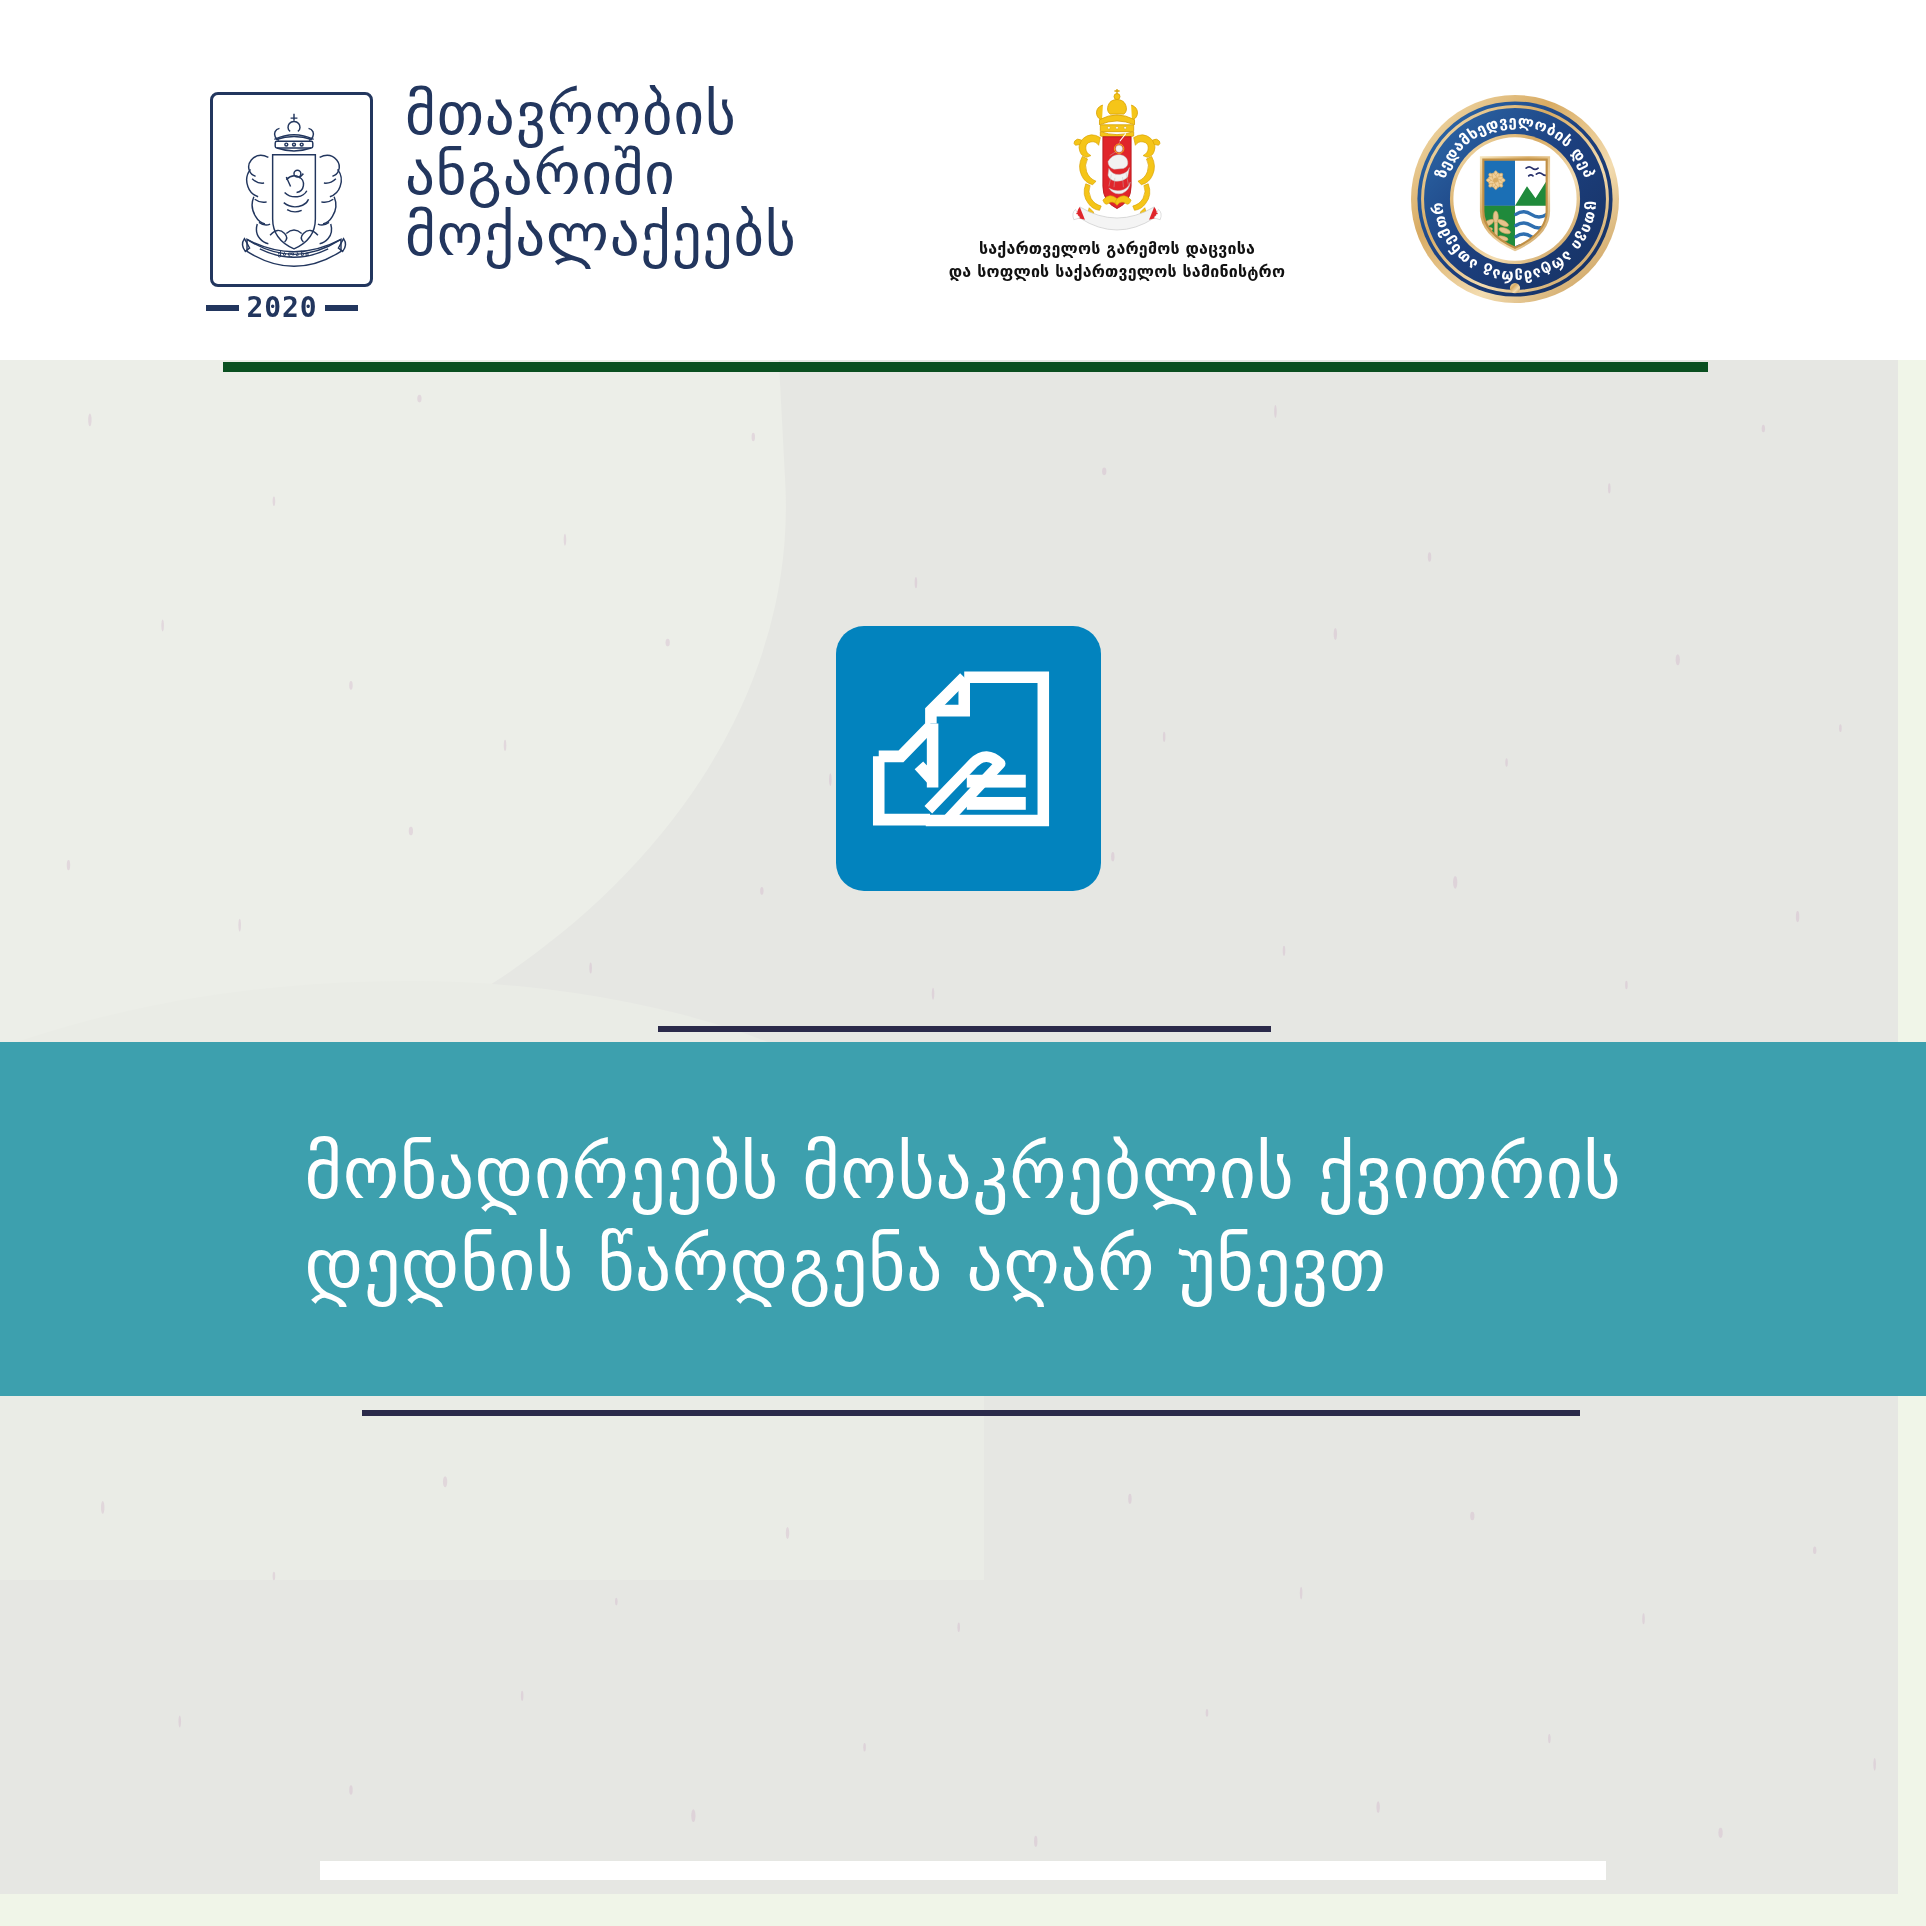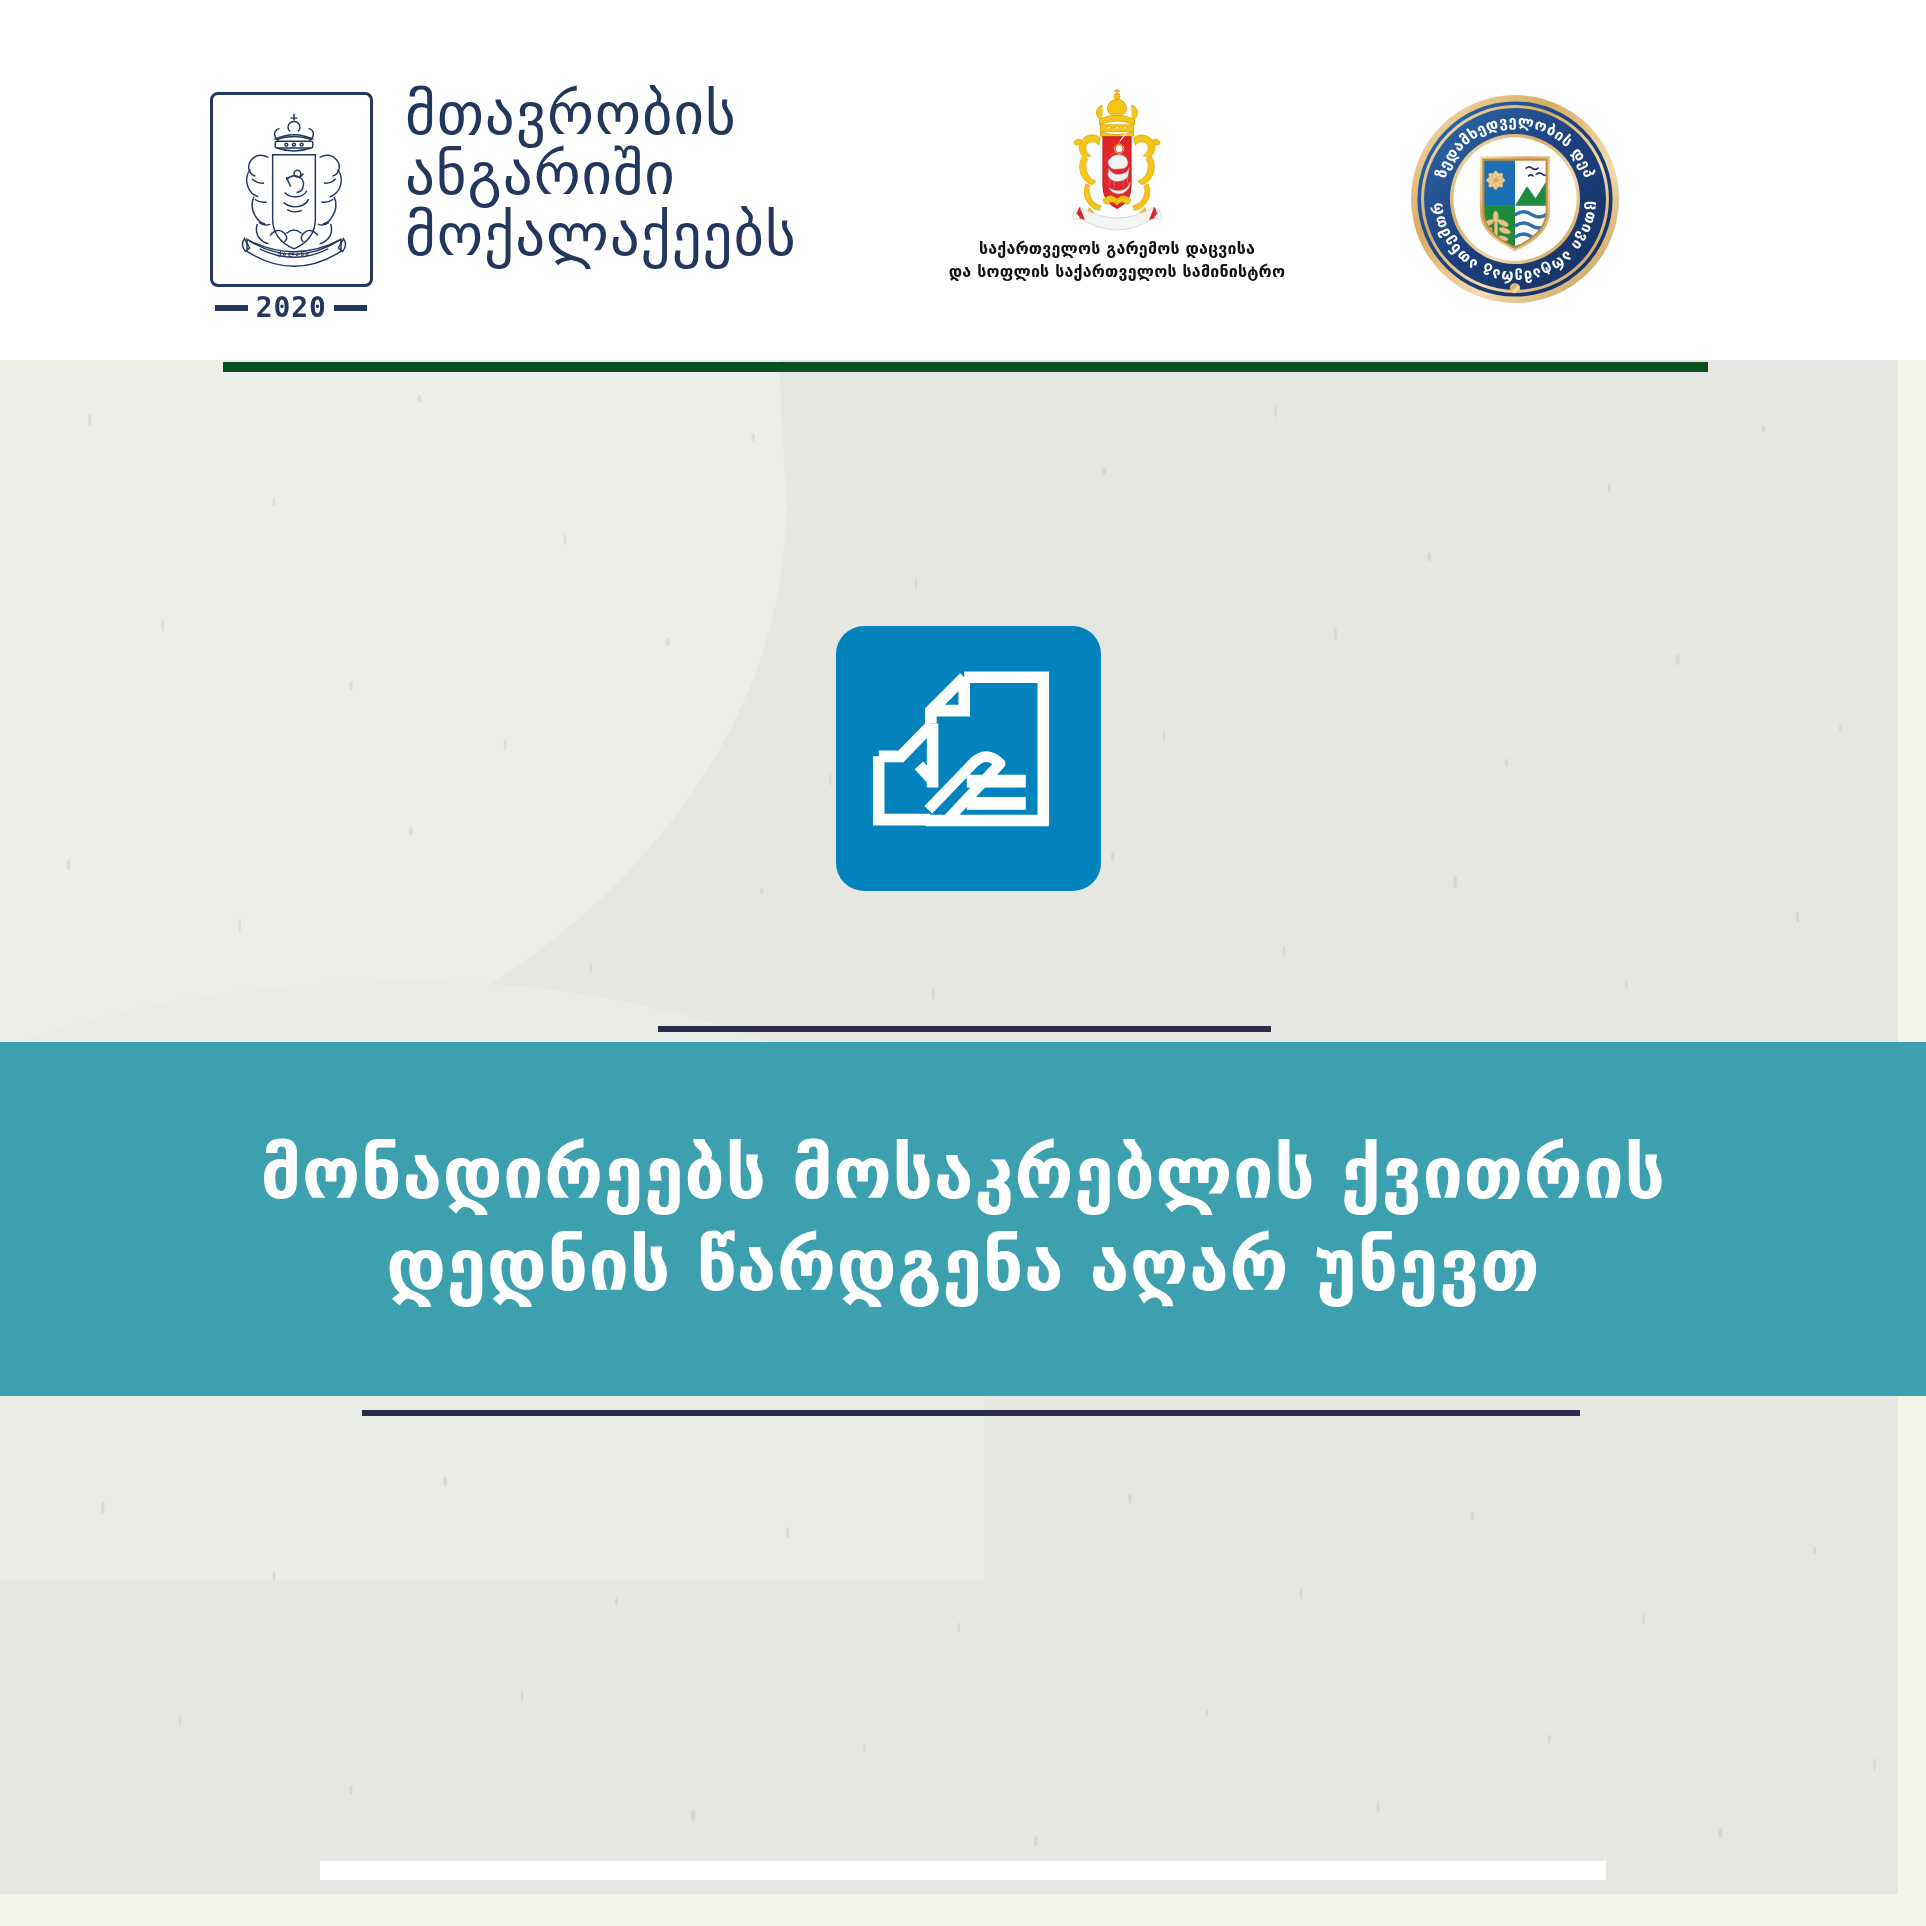--- a/index.html
+++ b/index.html
@@ -26,21 +26,21 @@
     position:absolute;left:210px;top:92px;width:621px;height:205px;
   }
   .l1-crestbox{
     position:absolute;left:0;top:0;width:163px;height:195px;
     border:3.9px solid #22365e;border-radius:8px;box-sizing:border-box;
     background:#fff;
   }
   .l1-crest{position:absolute;left:9.4px;top:12px;width:144px;height:170px;}
   .l1-year-wrap{
     position:absolute;left:-4.3px;top:201px;width:171px;height:30px;
-    display:flex;align-items:center;justify-content:center;gap:7.7px;
+    display:flex;align-items:center;gap:7.7px;
   }
   .l1-dash{width:33px;height:5.1px;background:#22365e;}
   .l1-year{
     font-family:"DejaVu Sans Mono","Liberation Mono",monospace;
     font-size:28px;font-weight:bold;color:#22365e;letter-spacing:0.9px;line-height:1;
   }
   .l1-words{
     position:absolute;left:195px;top:-7.7px;width:428px;
     color:#22365e;font-weight:normal;line-height:1.02;
     font-size:59px;letter-spacing:0.9px;
@@ -120,21 +120,21 @@
     background:#f0f5e8;z-index:3;
   }
 
   
   .title-band{
     position:absolute;left:0;top:1042px;width:1926px;height:354px;
     background:#3da0ae;z-index:4;
     display:flex;align-items:center;justify-content:center;
   }
   .title-text{
-    color:#ffffff;text-align:center;font-weight:bold;
+    color:#ffffff;font-weight:normal;
     font-size:72px;line-height:1.28;letter-spacing:0.4px;
     padding:0 77px;
   }
   .title-text div{white-space:nowrap;}
 </style>
 </head>
 <body>
 
 <div class="header">
   <div class="logo-row">

